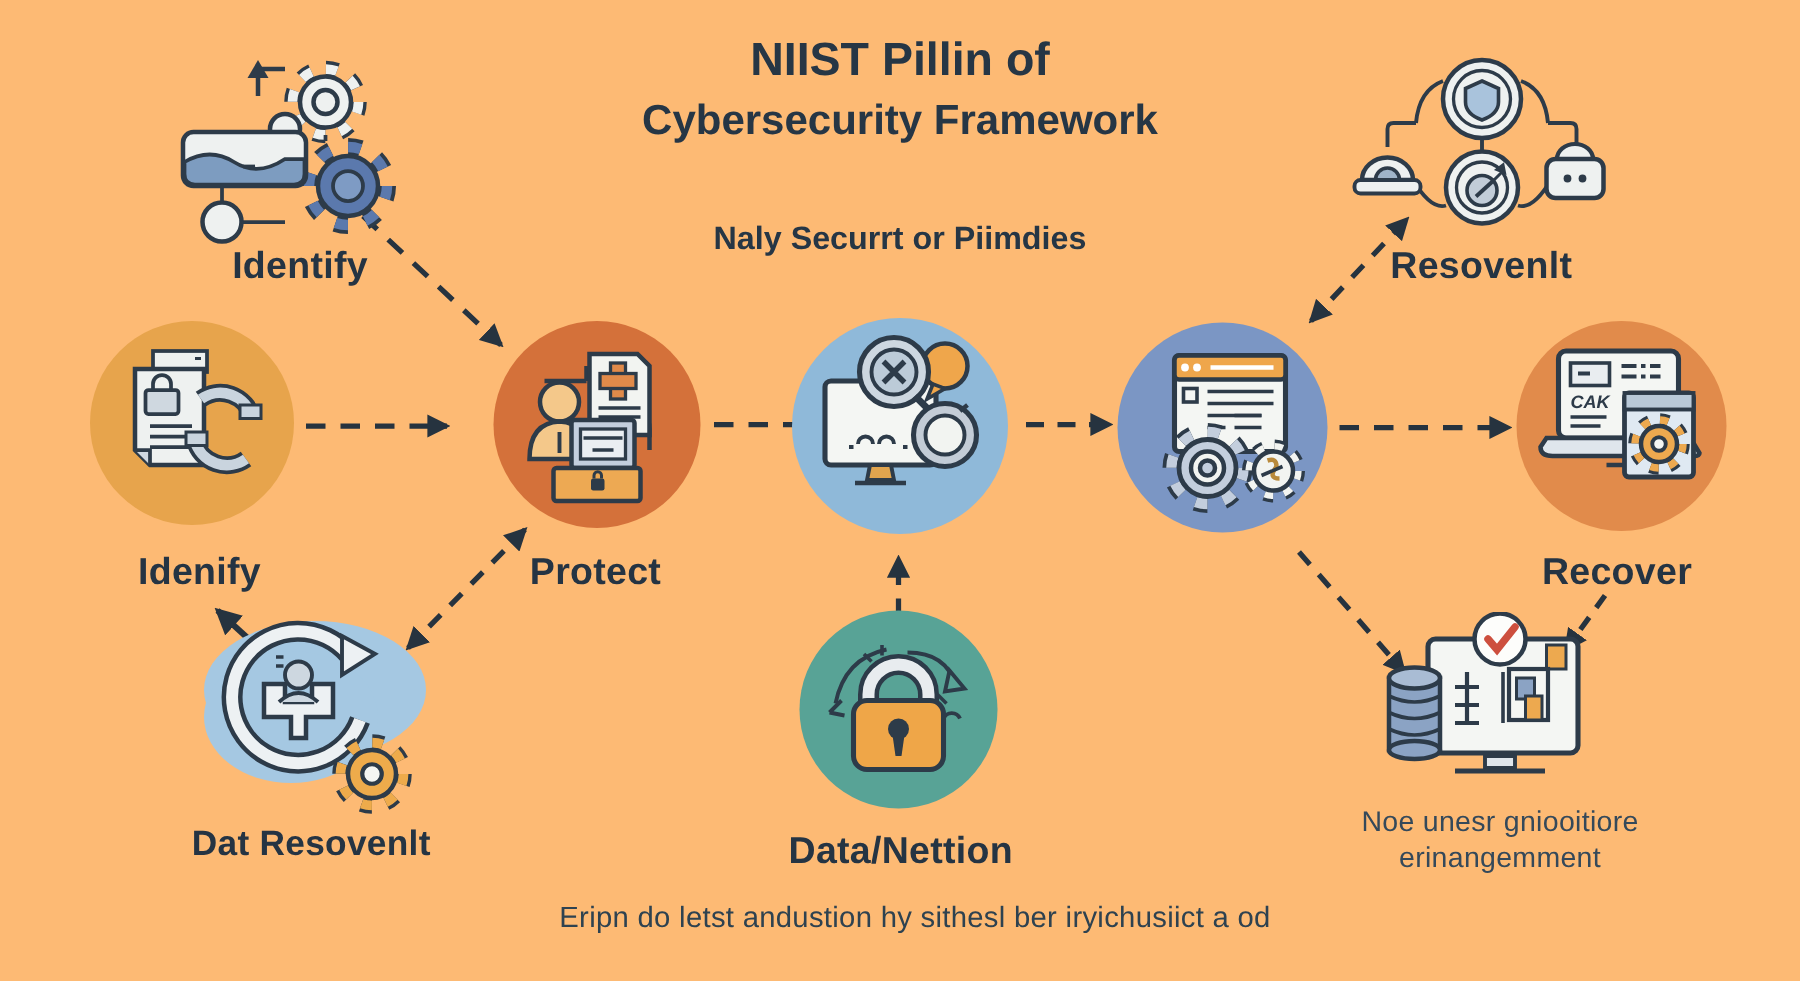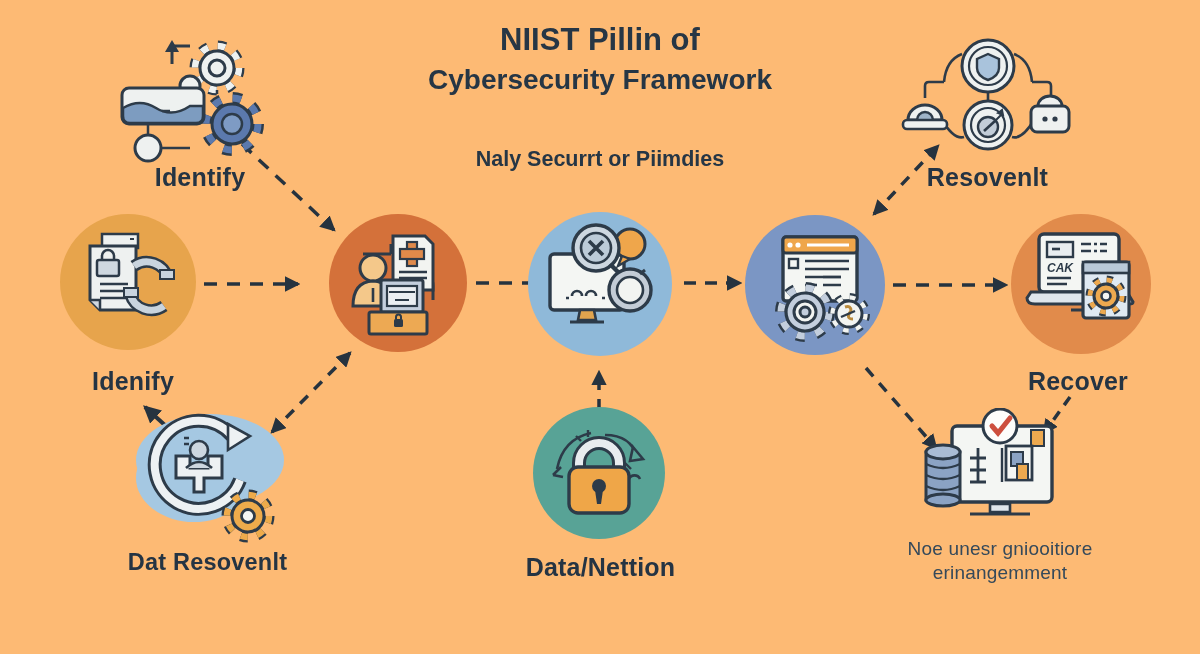--- a/index.html
+++ b/index.html
@@ -113,20 +113,21 @@
 
       <rect x="52" y="66" width="42" height="32" rx="2" fill="#c3cedd" stroke="#2d3b49" stroke-width="3"></rect>
       <rect x="58" y="72" width="30" height="20" fill="#eaeef2" stroke="#2d3b49" stroke-width="2.2"></rect>
       <path d="M60 78 H86 M66 86 H80" stroke="#2d3b49" stroke-width="2.2"></path>
 
       <rect x="40" y="98" width="58" height="22" rx="2" fill="#eda953" stroke="#2d3b49" stroke-width="3"></rect>
       <rect x="65" y="105" width="9" height="8" rx="1.5" fill="#2d3b49"></rect>
       <path d="M67 105 V103 a2.5 2.5 0 0 1 5 0 V105" fill="none" stroke="#2d3b49" stroke-width="2"></path>
     </svg>
   </div>
+  <div class="label" style="left:317px;top:367px;width:160px;font-size:25px;">Protect</div>
 
   <div class="node-circle" style="left:528px;top:212px;width:144px;height:144px;background:#8fb9d9;">
     <svg width="144" height="144" viewBox="0 0 144 144">
 
       <rect x="22" y="42" width="74" height="56" rx="4" fill="#f4f6f3" stroke="#2d3b49" stroke-width="3.4"></rect>
       <path d="M44 84 a5 5 0 0 1 10 0 M58 84 a5 5 0 0 1 10 0" fill="none" stroke="#2d3b49" stroke-width="2.6"></path>
       <path d="M38 86 h3 M74 86 h3" stroke="#2d3b49" stroke-width="2.6"></path>
       <path d="M52 98 L50 108 H68 L66 98 z" fill="#e0a44e" stroke="#2d3b49" stroke-width="2.6"></path>
       <path d="M42 110 H76" stroke="#2d3b49" stroke-width="3"></path>
 
@@ -280,14 +281,15 @@
     <ellipse cx="25" cy="44" rx="17" ry="7" fill="#a9bcd4" stroke="#2d3b49" stroke-width="3"></ellipse>
     <path d="M8 56 q17 8 34 0 M8 67 q17 8 34 0 M8 78 q17 8 34 0" fill="none" stroke="#2d3b49" stroke-width="2.4"></path>
     <ellipse cx="25" cy="92" rx="17" ry="6" fill="#8ba3c4" stroke="#2d3b49" stroke-width="3"></ellipse>
 
     <circle cx="82" cy="18" r="17" fill="#fdfdfb" stroke="#2d3b49" stroke-width="3"></circle>
     <path d="M74 18 L80 25 L92 10" fill="none" stroke="#cd4f3e" stroke-width="5" stroke-linecap="round"></path>
   </svg>
   <div class="label soft" style="left:890px;top:538px;width:220px;font-size:19px;">Noe unesr gniooitiore</div>
   <div class="label soft" style="left:890px;top:562px;width:220px;font-size:19px;">erinangemment</div>
 
+  <div class="label caption" style="left:250px;top:601px;width:720px;font-size:19.5px;">Eripn do letst andustion hy sithesl ber iryichusiict a od</div>
 
 </div>
 
 </body></html>

